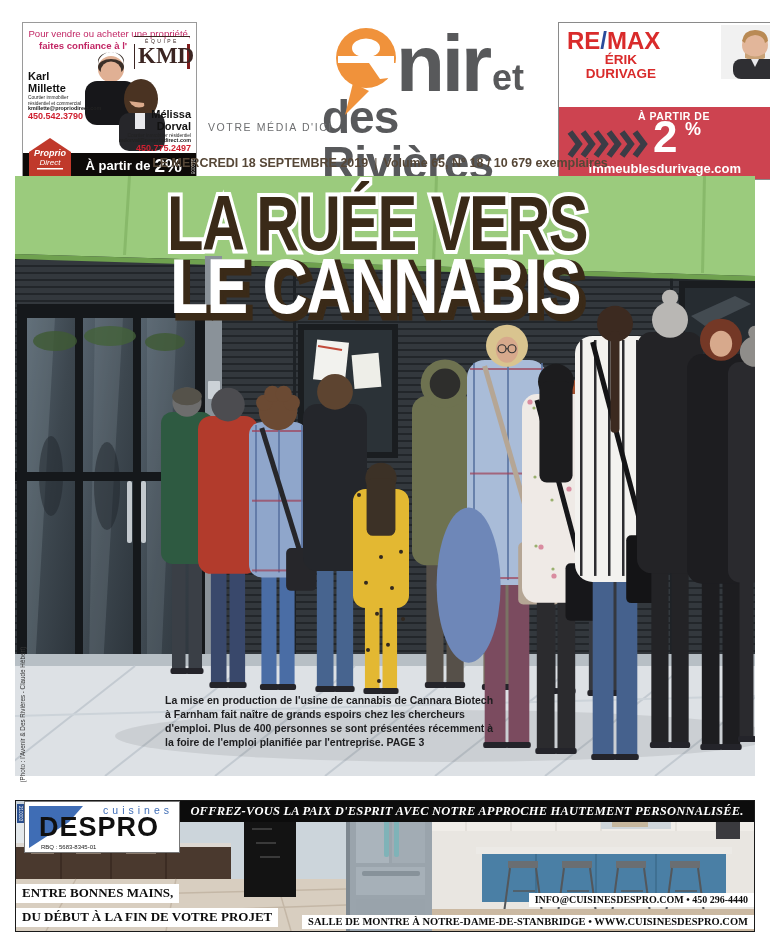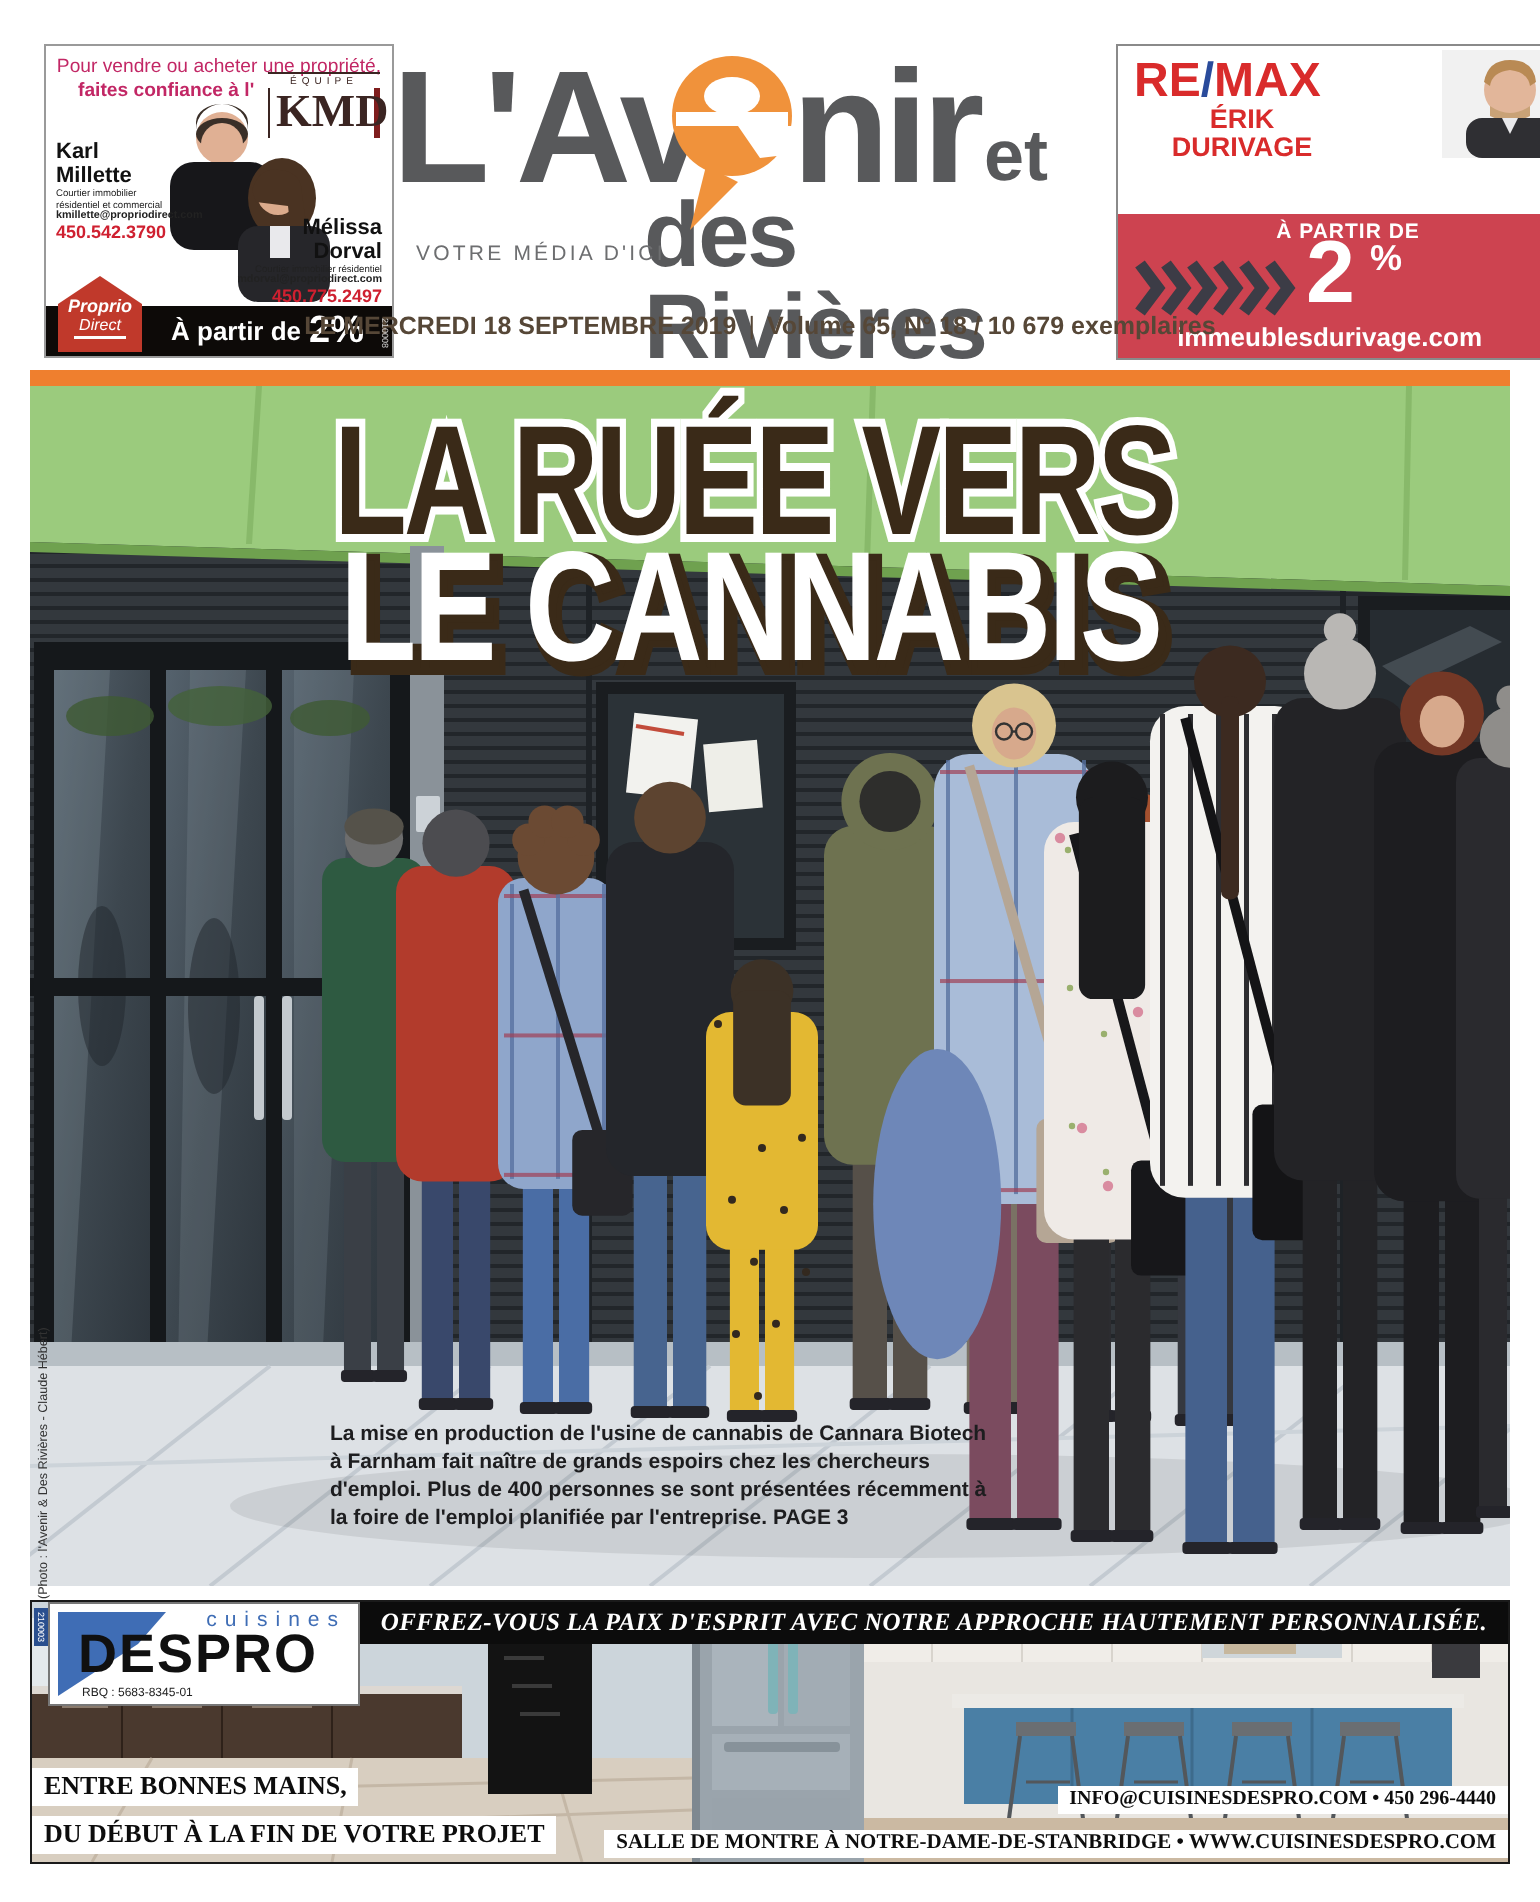--- a/index.html
+++ b/index.html
@@ -62,21 +62,21 @@
 
   
   #date-bar{left:120px;top:156px;width:520px;text-align:center;color:#564737;font-weight:bold;font-size:12.5px;}
   #date-bar .sep{color:#564737;padding:0 6px;font-weight:normal;}
   #date-bar .iss{font-weight:normal;font-weight:bold;}
 
   
   #orange-bar{left:15px;top:185px;width:740px;height:8px;background:#ef7f2e;}
 
   
-  #photo-wrap{left:15px;top:193px;width:740px;height:600px;background:#31363b;}
+  #photo-wrap{left:15px;top:176px;width:740px;height:600px;background:#31363b;}
   #caption{left:150px;top:518px;width:332px;font-size:10.5px;font-weight:bold;color:#1d1d1f;line-height:1.32;}
   #photo-credit{left:-88px;top:508px;width:190px;font-size:6.3px;color:#333;transform:rotate(-90deg);}
 
   
   #despro-ad{left:15px;top:800px;width:740px;height:132px;border:1px solid #1a1a1a;box-sizing:border-box;background:#dfe3e6;overflow:hidden;}
   #dp-bar{left:162px;top:0;width:578px;height:21px;background:#0c0c0c;color:#fff;display:flex;align-items:center;justify-content:center;}
   #dp-bar span{font-family:"Liberation Serif",serif;font-style:italic;font-weight:bold;font-size:12.5px;letter-spacing:.2px;}
   #dp-logo{left:8px;top:0;width:156px;height:52px;background:#fff;border:1px solid #777;box-sizing:border-box;}
   .dp-cuisines{right:6px;top:2px;color:#3f6db5;font-size:10.5px;letter-spacing:4px;}
   .dp-despro{left:14px;top:12px;color:#101010;font-weight:bold;font-size:27px;letter-spacing:1px;line-height:1;}
@@ -143,21 +143,20 @@
     <svg class="abs" id="pd-logo" viewBox="0 0 42 38">
       <polygon points="21,0 42,14 42,38 0,38 0,14" fill="#c0392b"></polygon>
       <text x="21" y="18" text-anchor="middle" font-size="9" font-style="italic" font-weight="bold" fill="#fff">Proprio</text>
       <text x="21" y="27" text-anchor="middle" font-size="8" font-style="italic" fill="#fff">Direct</text>
       <rect x="8" y="30" width="26" height="1.5" fill="#fff"></rect>
     </svg>
     <div class="abs vtext kmd-code">210008</div>
   </div>
 
   <div class="abs" id="masthead">
-    <span class="abs mh-big" id="mh-p1">L'Av</span>
     <svg class="abs" id="mh-bubble" viewBox="0 0 62 96">
       <circle cx="31" cy="31" r="30" fill="#f0923b"></circle>
       <ellipse cx="31" cy="21" rx="14" ry="9.5" fill="#ffffff"></ellipse>
       <rect x="3" y="29" width="56" height="7" fill="#ffffff"></rect>
       <polygon points="34,36 62,36 62,50 45,52" fill="#ffffff"></polygon>
       <polygon points="18,56 34,64 10,88" fill="#f0923b"></polygon>
     </svg>
     <span class="abs mh-big" id="mh-p2">nir</span>
     <span class="abs" id="mh-et">et</span>
     <span class="abs" id="mh-line2">des Rivières</span>

